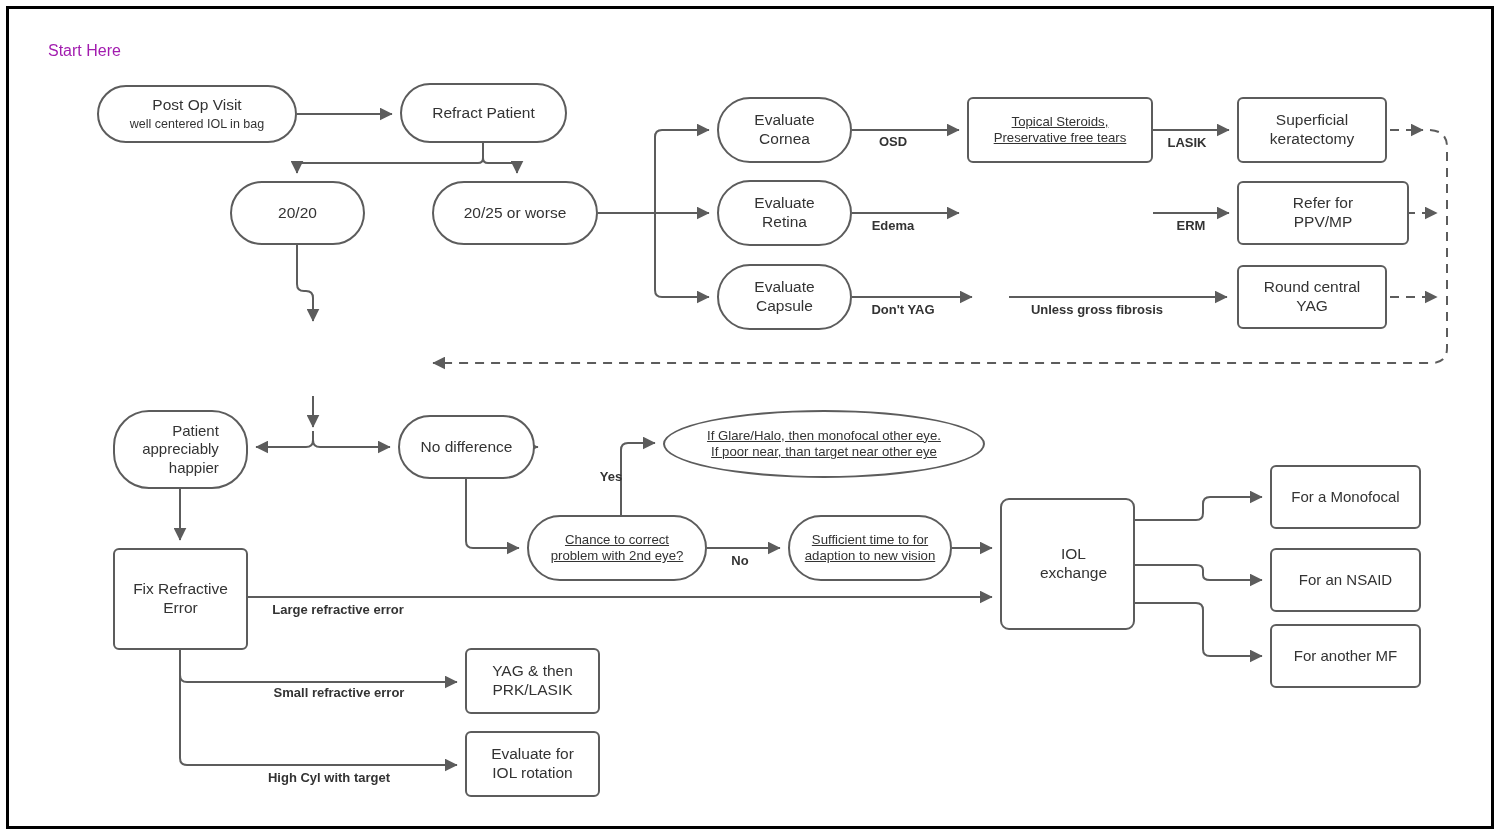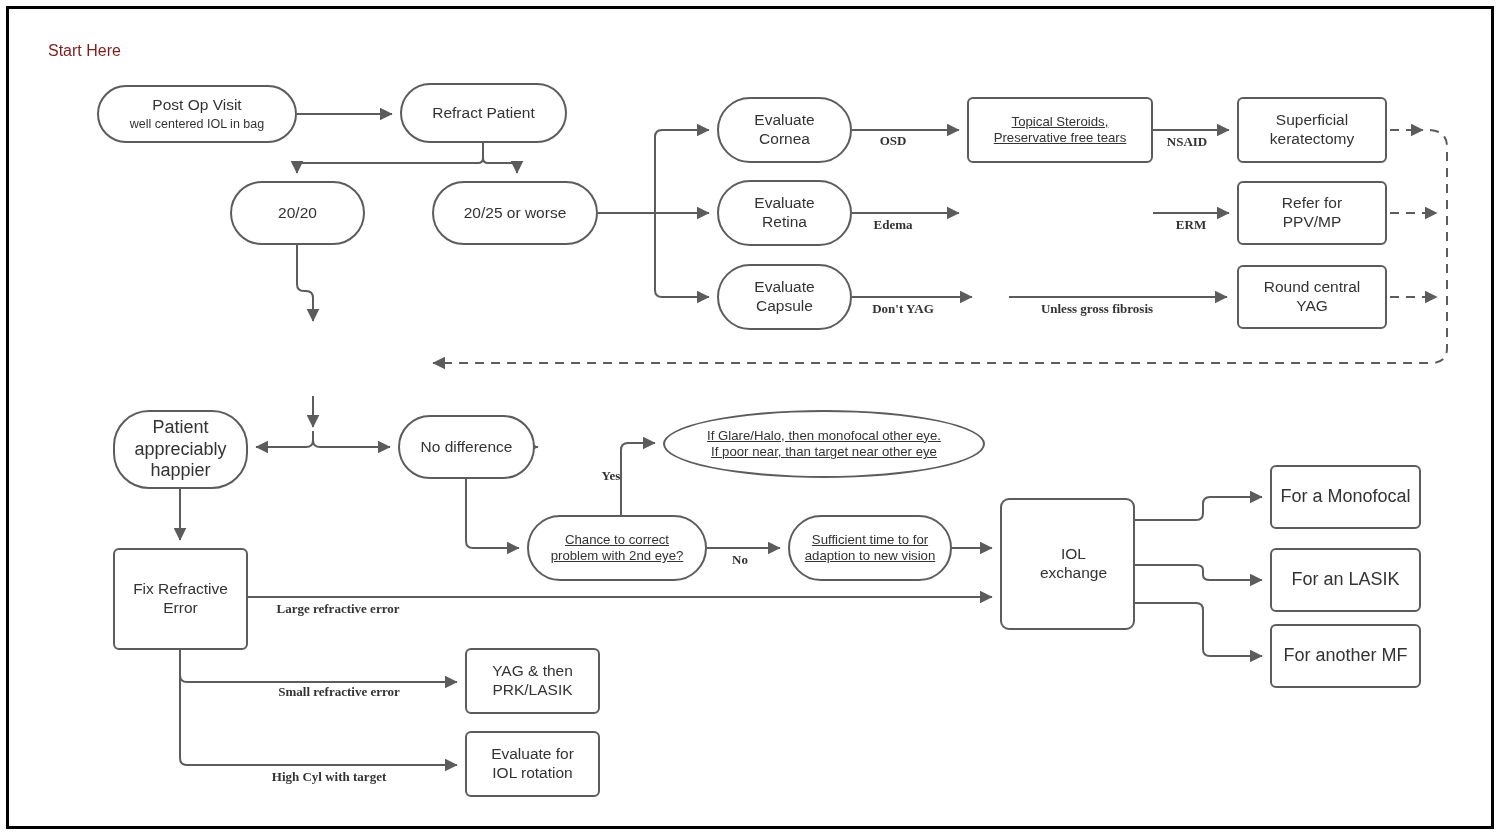--- a/index.html
+++ b/index.html
@@ -1,34 +1,34 @@
 <!DOCTYPE html>
 <html><head>
 <meta charset="utf-8">
 <style>
   html,body{margin:0;padding:0;background:#fff;}
   .canvas{position:relative;width:1500px;height:835px;background:#ffffff;overflow:hidden;
           font-family:"Liberation Sans",sans-serif;}
   .frame{position:absolute;left:6px;top:6px;right:6px;bottom:6px;border:3px solid #000;}
-  .start-here{position:absolute;left:48px;top:42px;font-size:16px;color:#7f1d1d;}
+  .start-here{position:absolute;left:48px;top:42px;font-size:16px;color:#a21caf;}
   svg.wires{position:absolute;left:0;top:0;}
   .node{position:absolute;box-sizing:border-box;border:2px solid #5c5c5c;background:#fff;
         display:flex;flex-direction:column;align-items:center;justify-content:center;
         text-align:center;color:#333;line-height:1.22;}
   .stadium{border-radius:40px;}
   .ellipse{border-radius:50%;text-align:center;}
   .rect{border-radius:6px;}
   .rect-lg{border-radius:9px;padding-left:12px;}
   .pre{white-space:pre-line;}
   .fs16{font-size:15.5px;}
-  .fs15{font-size:18px;}
+  .fs15{font-size:15px;text-align:right;}
   .fs13{font-size:13.2px;text-decoration:underline;}
   .sub{font-size:12.5px;margin-top:2px;}
   .edge-label{position:absolute;transform:translate(-50%,-50%);font-weight:700;
-              font-size:13px;color:#333;white-space:nowrap;font-family:Liberation Serif, serif;}
+              font-size:13px;color:#333;white-space:nowrap;}
 </style>
 </head>
 <body>
 
 <div class="canvas">
   <div class="frame"></div>
   <div class="start-here">Start Here</div>
 
   <svg class="wires" width="1500" height="835">
     <defs>
@@ -99,21 +99,21 @@
 Capsule</span>
   </div>
   <div class="node rect" style="left:967px;top:97px;width:186px;height:66px">
     <span class="fs13 pre">Topical Steroids,
 Preservative free tears</span>
   </div>
   <div class="node rect" style="left:1237px;top:97px;width:150px;height:66px">
     <span class="fs16 pre">Superficial
 keratectomy</span>
   </div>
-  <div class="node rect" style="left:1237px;top:181px;width:150px;height:64px">
+  <div class="node rect" style="left:1237px;top:181px;width:172px;height:64px">
     <span class="fs16 pre">Refer for
 PPV/MP</span>
   </div>
   <div class="node rect" style="left:1237px;top:265px;width:150px;height:64px">
     <span class="fs16 pre">Round central
 YAG</span>
   </div>
   <div class="node stadium" style="left:113px;top:410px;width:135px;height:79px;border-radius:36px">
     <span class="fs15 pre">Patient
 appreciably
@@ -139,36 +139,36 @@
 exchange</span>
   </div>
   <div class="node rect" style="left:113px;top:548px;width:135px;height:102px">
     <span class="fs16 pre">Fix Refractive
 Error</span>
   </div>
   <div class="node rect" style="left:1270px;top:465px;width:151px;height:64px">
     <span class="fs15">For a Monofocal</span>
   </div>
   <div class="node rect" style="left:1270px;top:548px;width:151px;height:64px">
-    <span class="fs15">For an LASIK</span>
+    <span class="fs15">For an NSAID</span>
   </div>
   <div class="node rect" style="left:1270px;top:624px;width:151px;height:64px">
     <span class="fs15">For another MF</span>
   </div>
   <div class="node rect" style="left:465px;top:648px;width:135px;height:66px">
     <span class="fs16 pre">YAG &amp; then
 PRK/LASIK</span>
   </div>
   <div class="node rect" style="left:465px;top:731px;width:135px;height:66px">
     <span class="fs16 pre">Evaluate for
 IOL rotation</span>
   </div>
 
   <div class="edge-label" style="left:893px;top:141px">OSD</div>
-  <div class="edge-label" style="left:1187px;top:142px">NSAID</div>
+  <div class="edge-label" style="left:1187px;top:142px">LASIK</div>
   <div class="edge-label" style="left:893px;top:225px">Edema</div>
   <div class="edge-label" style="left:1191px;top:225px">ERM</div>
   <div class="edge-label" style="left:903px;top:309px">Don't YAG</div>
   <div class="edge-label" style="left:1097px;top:309px">Unless gross fibrosis</div>
   <div class="edge-label" style="left:611px;top:476px">Yes</div>
   <div class="edge-label" style="left:740px;top:560px">No</div>
   <div class="edge-label" style="left:338px;top:609px">Large refractive error</div>
   <div class="edge-label" style="left:339px;top:692px">Small refractive error</div>
   <div class="edge-label" style="left:329px;top:777px">High Cyl with target</div>
 </div>

